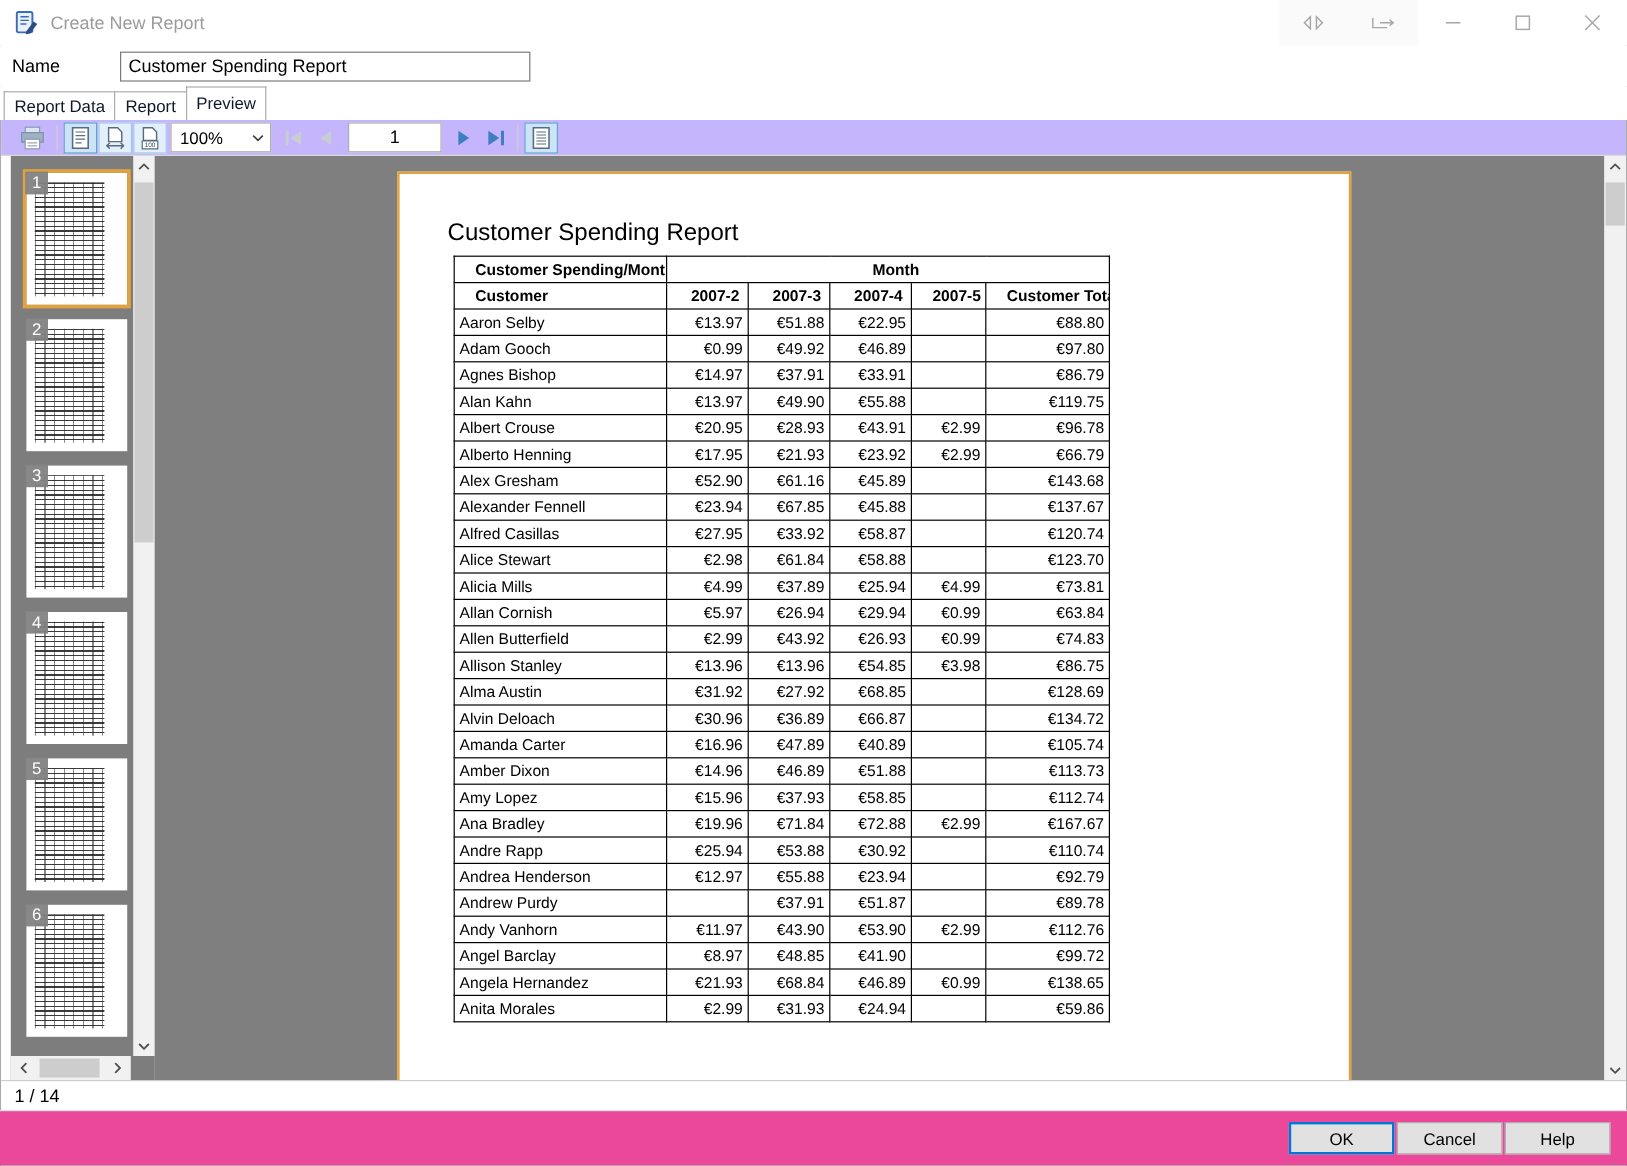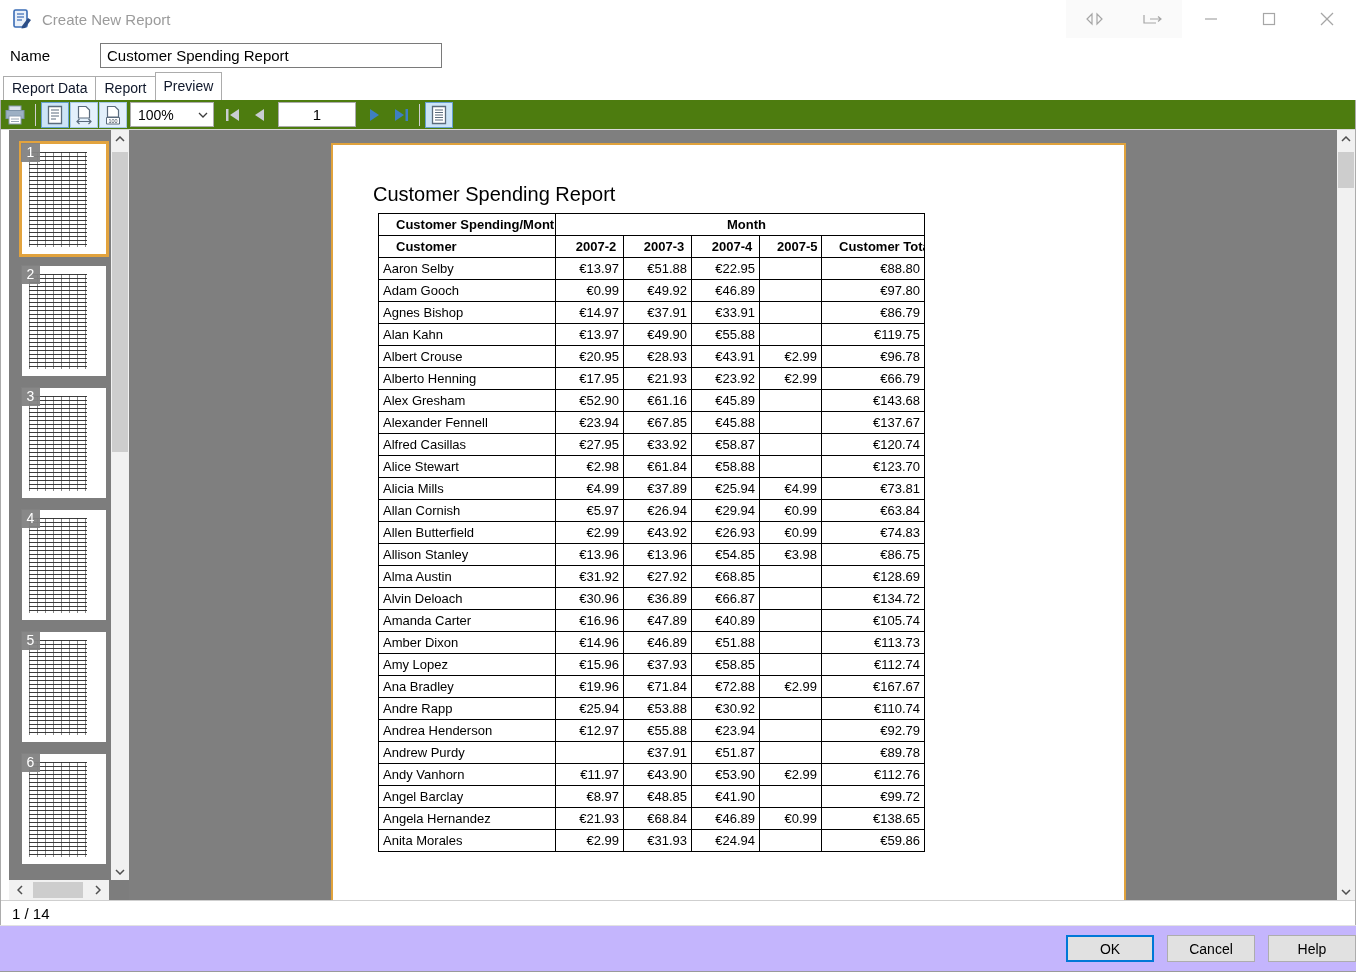--- a/index.html
+++ b/index.html
@@ -26,21 +26,21 @@
   
   .tabs { height:28px; display:flex; align-items:flex-end; padding-left:3px; position:relative; z-index:3; background:#fff; }
   .tab { height:24px; border:1px solid #acacac; border-bottom:none; background:#fff; font-size:14px;
          padding:3px 8px 0 8px; margin-right:-1px; color:#0f172a; cursor:default; }
   .tab.active { height:28px; padding-top:5px; position:relative; z-index:4; background:#fff; }
 
   
   .tab-page { position:relative; margin-top:-1px; border:1px solid #acacac; height:826px; background:#fff; z-index:1; }
 
   
-  .toolbar { height:30px; display:flex; align-items:center; padding-left:0; background:#4d7c0f; border-bottom:1px solid #d9d9d9; }
+  .toolbar { height:30px; display:flex; align-items:center; padding-left:12px; background:#c4b5fd; border-bottom:1px solid #d9d9d9; }
   .tb-btn { width:28px; height:26px; display:flex; align-items:center; justify-content:center; border:1px solid transparent; margin-right:1px; }
   .tb-btn.toggled { background:#cce4f7; border:1px solid #66a1d2; }
   .tb-btn.toggled.soft { background:#e3f0fb; border:1px solid #a5c9e8; }
   .tb-sep { width:1px; height:22px; background:#d0d0d0; margin:0 5px; }
   .zoom-combo { width:84px; height:25px; border:1px solid #acacac; display:flex; align-items:center; background:#fff; margin:0 6px 0 2px; }
   .zoom-combo .zc-text { flex:1; font-size:14px; padding-left:7px; }
   .zoom-combo .zc-arrow { width:20px; display:flex; justify-content:center; }
   .page-input { width:78px; height:25px; border:1px solid #acacac; text-align:center; font-size:15px;
                 font-family:"Liberation Sans",sans-serif; margin:0 6px; outline:none; }
   .nav-btn { width:26px; height:26px; display:flex; align-items:center; justify-content:center; }
@@ -86,22 +86,22 @@
   .th-col { text-align:center; font-weight:normal; }
   .th-customer { text-align:left; }
   .th-total { text-align:left; }
   .c-name { text-align:left; padding-left:3px; }
   .c-val { text-align:right; }
 
   
   .statusbar { height:25px; border-top:1px solid #cfcfcf; background:#fff; display:flex; align-items:center; padding-left:11px; font-size:15px; }
 
   
-  .footer { height:46px; background:#c4b5fd; border-top:1px solid #e2e2e2; display:flex; align-items:center;
-            justify-content:flex-end; gap:13px; }
+  .footer { height:46px; background:#ec4899; border-top:1px solid #e2e2e2; display:flex; align-items:center;
+            justify-content:flex-end; gap:2px; padding-right:14px; }
   .btn { width:88px; height:27px; background:#e1e1e1; border:1px solid #adadad; font-size:14px;
          font-family:"Liberation Sans",sans-serif; color:#000; }
   .btn.primary { border:2px solid #0078d7; }
 
   .doc-icon rect, .doc-icon path, .doc-icon line { vector-effect:non-scaling-stroke; }
 </style>
 </head>
 <body>
 
 <div class="window">

